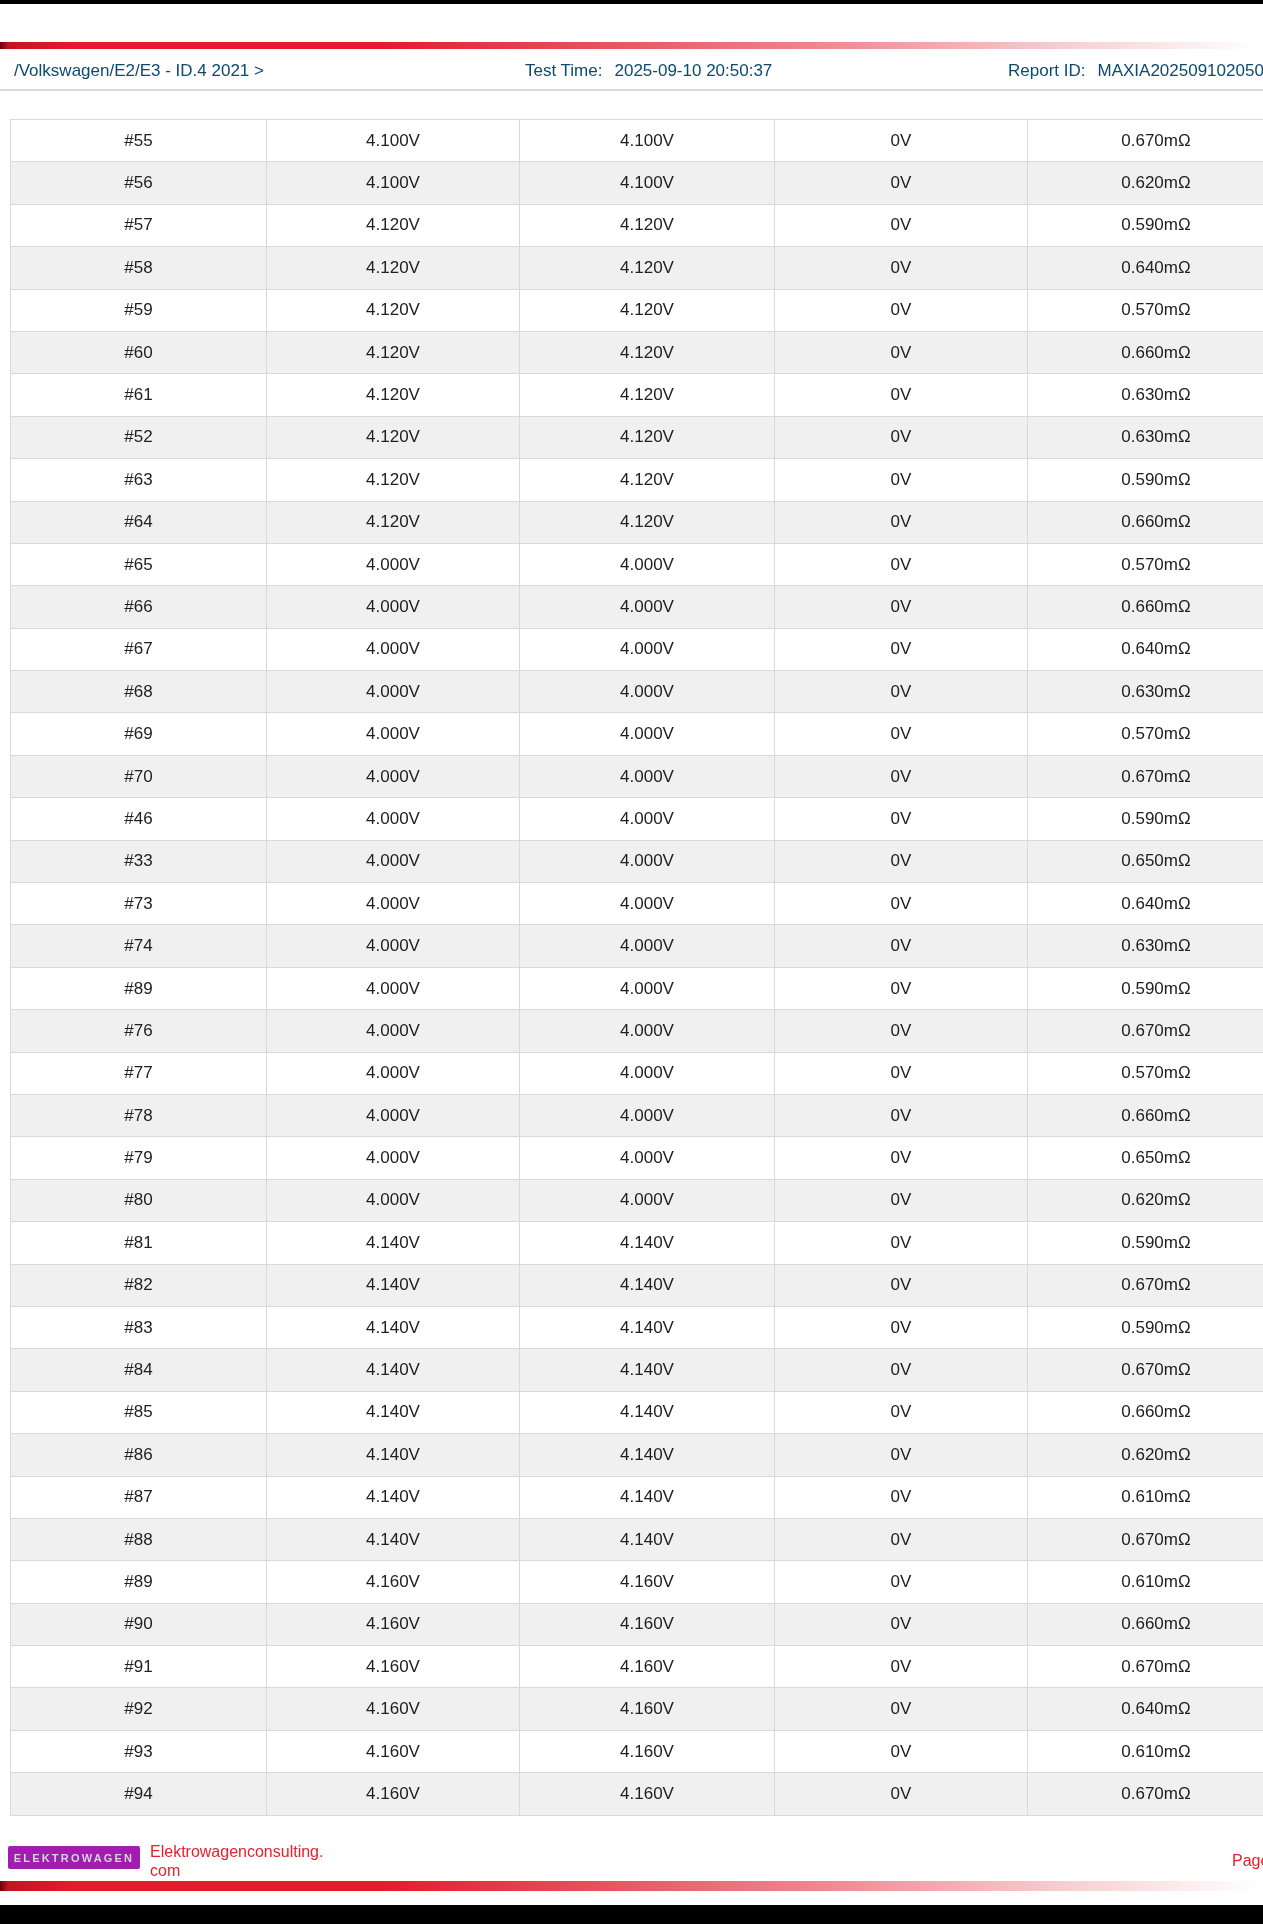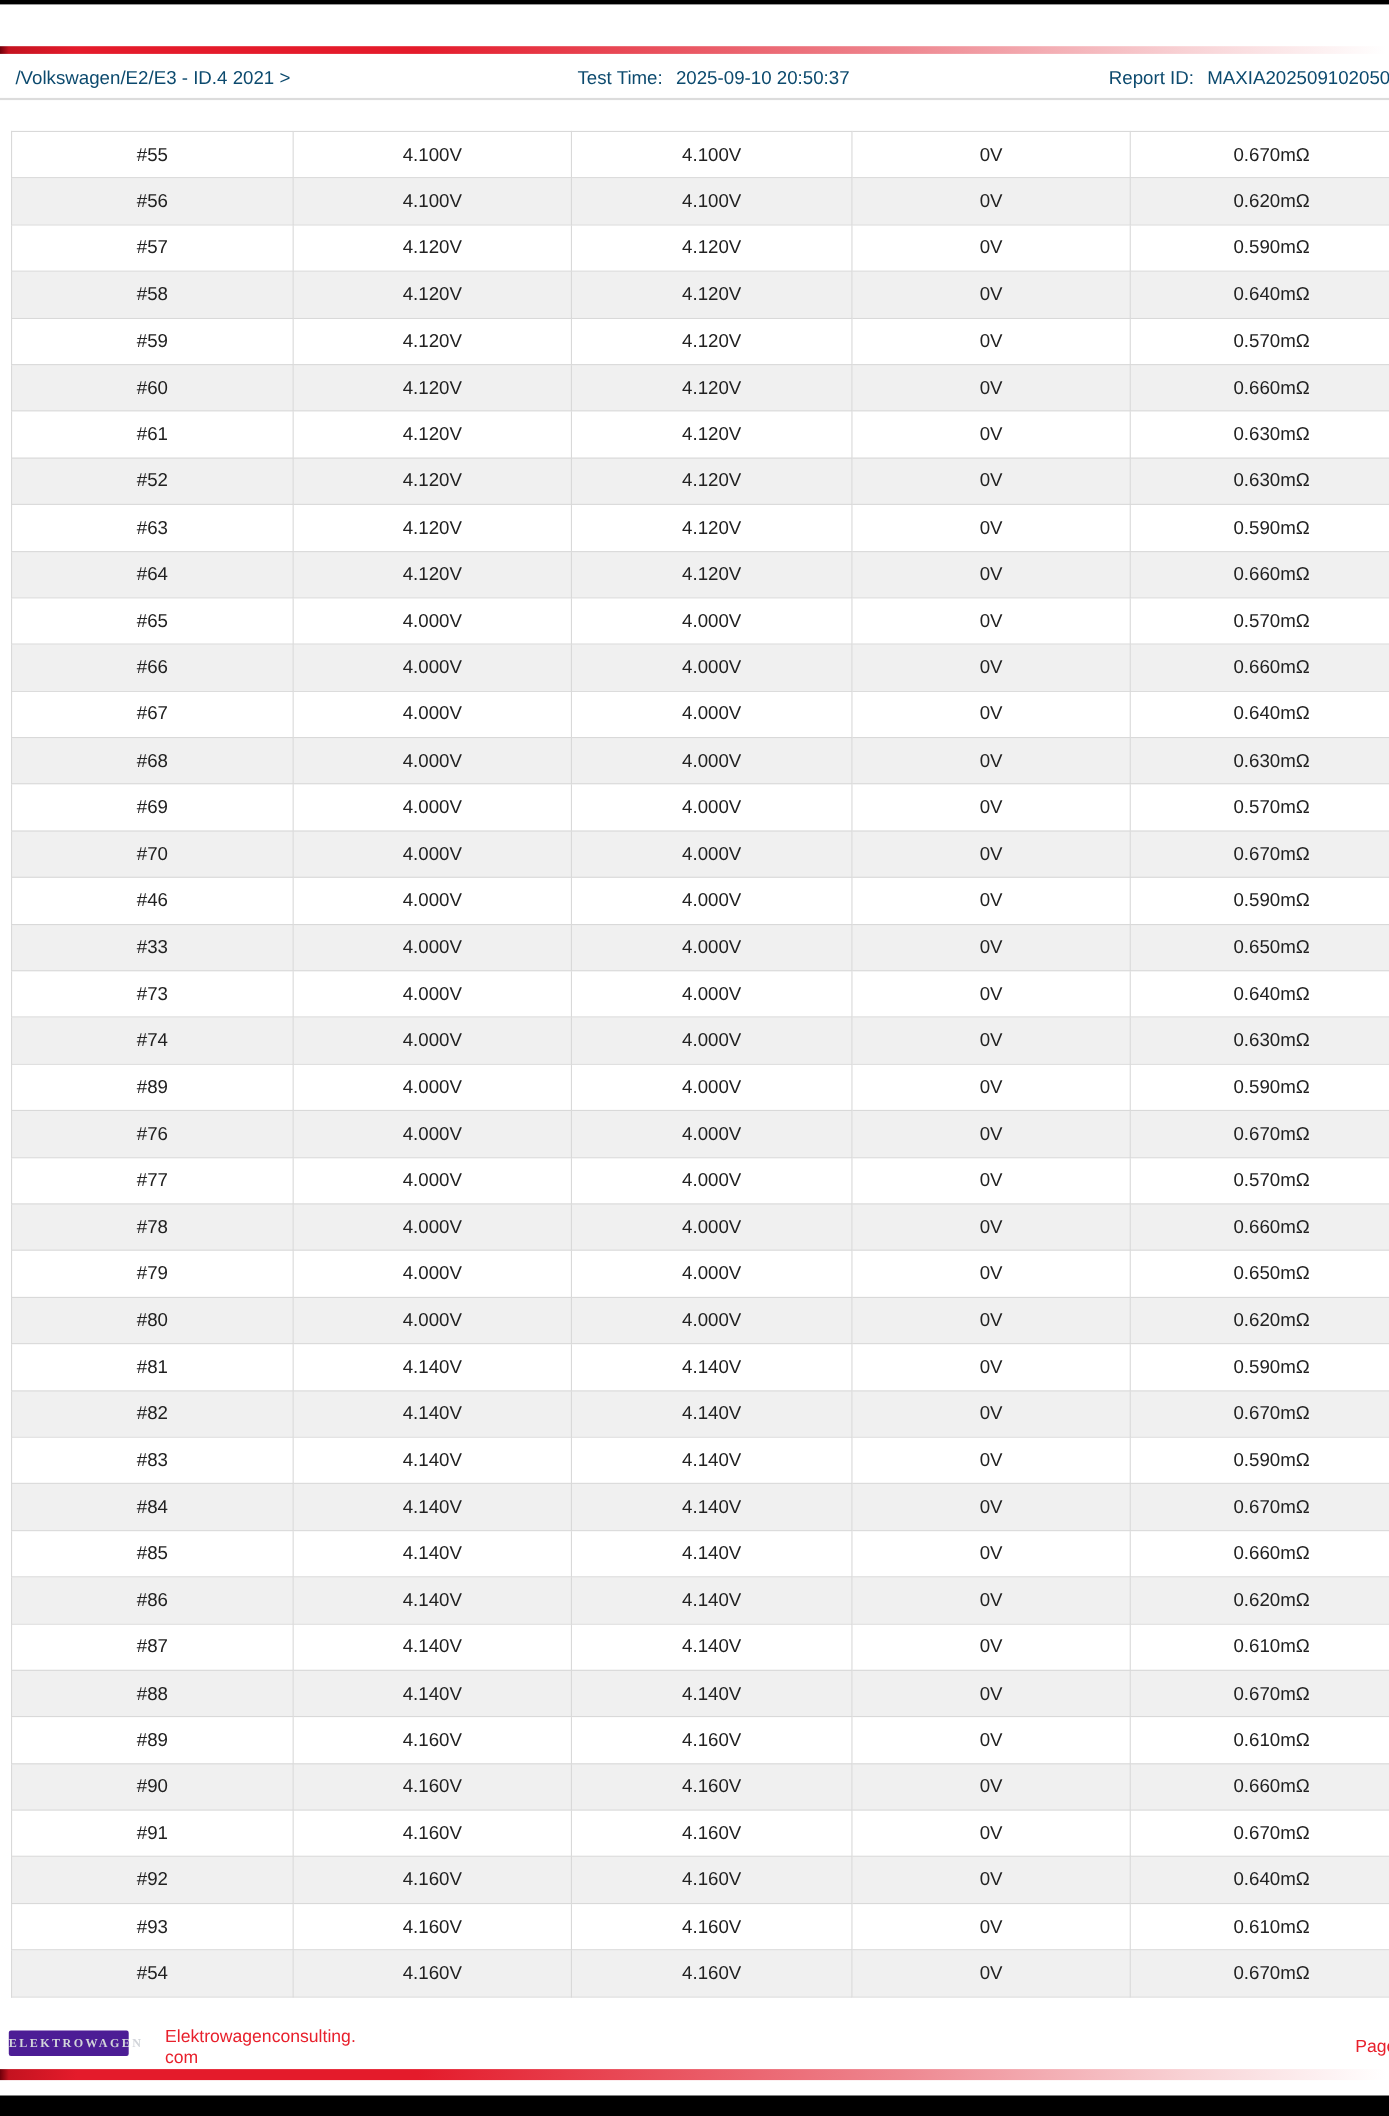--- a/index.html
+++ b/index.html
@@ -30,24 +30,24 @@
   }
   table.cells td{
     height:41.4px;border:1px solid #d9d9d9;
     text-align:center;vertical-align:middle;
     font-size:17px;color:#212121;padding:0;
   }
   table.cells tr:nth-child(even) td{background:#f0f0f0;}
   table.cells tr:nth-child(odd) td{background:#ffffff;}
 
   .brand-badge{
-    position:absolute;left:8px;top:1846px;width:109px;height:23px;
-    background:#4c1d95;border-radius:2px;
+    position:absolute;left:8px;top:1846px;width:132px;height:23px;
+    background:#a21caf;border-radius:2px;
     color:#d2d5da;font-size:11px;font-weight:700;letter-spacing:2.2px;
-    text-align:center;line-height:24px;font-family:Liberation Serif, serif;
+    text-align:center;line-height:24px;
   }
   .site-link{
     position:absolute;left:150px;top:1842px;width:260px;
     color:#e8202c;font-size:16px;font-weight:500;line-height:19px;
   }
   .page-label{
     position:absolute;left:1232px;top:1852px;
     color:#e8202c;font-size:16px;font-weight:500;white-space:nowrap;
   }
 </style>
@@ -344,21 +344,21 @@
         <td>0.640mΩ</td>
       </tr>
       <tr>
         <td>#93</td>
         <td>4.160V</td>
         <td>4.160V</td>
         <td>0V</td>
         <td>0.610mΩ</td>
       </tr>
       <tr>
-        <td>#54</td>
+        <td>#94</td>
         <td>4.160V</td>
         <td>4.160V</td>
         <td>0V</td>
         <td>0.670mΩ</td>
       </tr>
     </tbody>
 </table>
 
 <div class="brand-badge">ELEKTROWAGEN</div>
 <div class="site-link">

